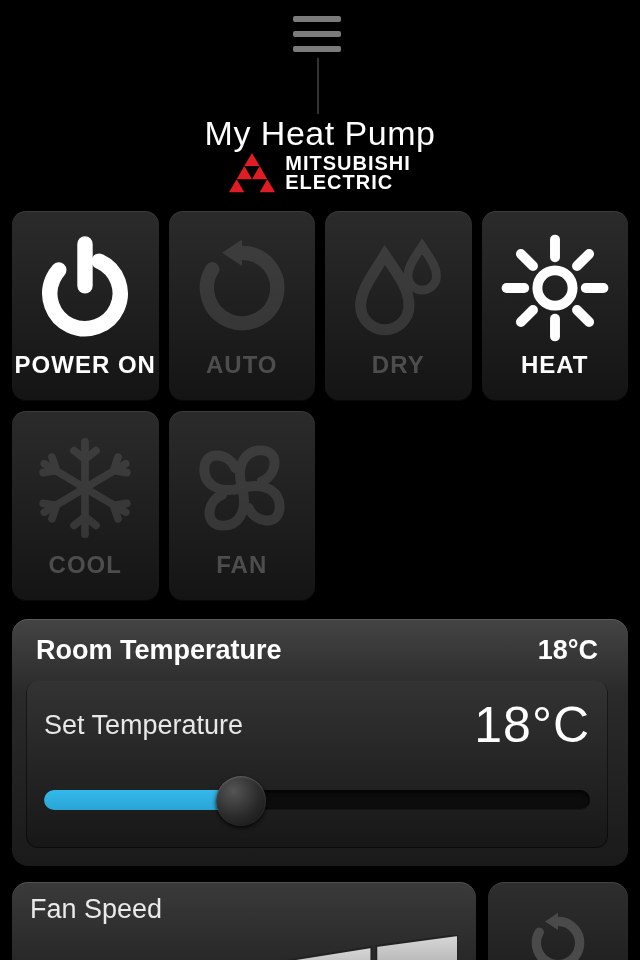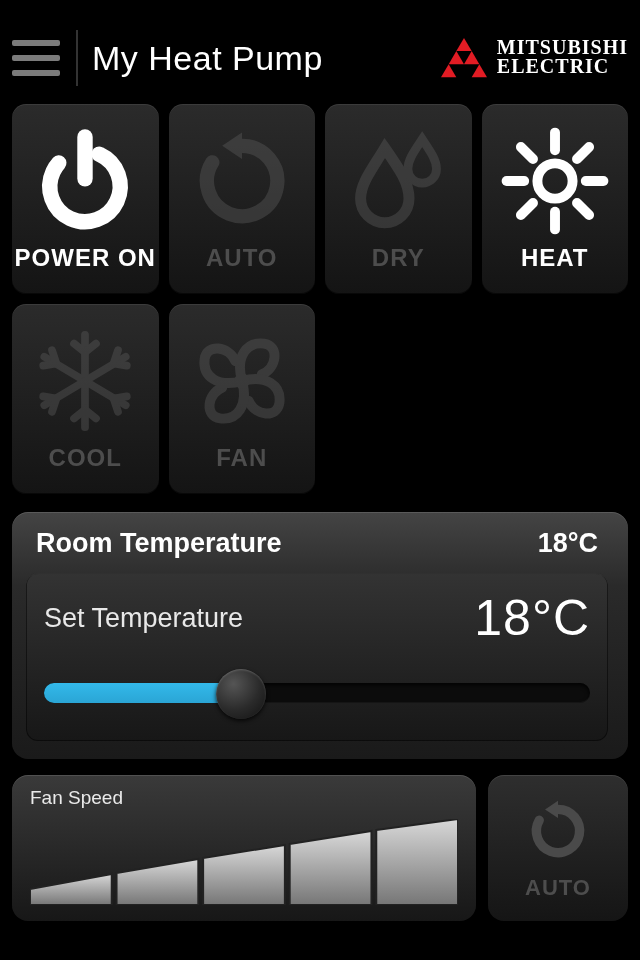--- a/index.html
+++ b/index.html
@@ -1,25 +1,25 @@
 <!DOCTYPE html>
 <html><head>
 <meta charset="utf-8">
 <style>
   * { box-sizing: border-box; margin: 0; padding: 0; }
   html, body { width: 640px; height: 960px; background: #000; font-family: Arial, Helvetica, sans-serif; color: #fff; overflow: hidden; }
   .app { width: 640px; height: 960px; background: #000; display: flex; flex-direction: column; }
 
   
-  .header { display: flex; align-items: center; padding: 30px 12px 18px 12px; }
+  .header { display: flex; align-items: center; padding: 10px 12px 18px 12px; flex-direction: column; }
   .menu-btn { width: 54px; height: 48px; display:flex; flex-direction:column; justify-content:center; gap:9px; background:transparent; border:none; cursor:pointer; }
   .menu-btn span { display:block; height:6px; background:#7b7b7b; border-radius:2px; width:48px; }
   .header-divider { width:2px; height:56px; background:#333; margin: 0 14px 0 10px; }
   .title { font-size: 34px; font-weight: 400; color:#fff; flex:1; letter-spacing:0.5px; }
-  .brand { display:flex; align-items:flex-start; gap:10px;font-family:Liberation Serif, serif; }
+  .brand { display:flex; align-items:center; gap:10px; }
   .brand-logo svg { width:46px; height:40px; display:block; }
   .brand-text { font-size: 20px; font-weight:700; letter-spacing:1px; line-height:0.95; color:#fff; text-align:left; }
 
   
   .grid { display:grid; grid-template-columns: repeat(4, 1fr); grid-auto-rows: 190px; gap:10px; padding: 0 12px; }
   .tile { border-radius:14px; display:flex; flex-direction:column; align-items:center; justify-content:center; gap:8px; cursor:pointer;
           background: linear-gradient(#2b2b2b,#141414); box-shadow: inset 0 1px 0 rgba(255,255,255,0.08), inset 0 -1px 0 rgba(0,0,0,0.6); }
   .tile .ico { width:110px; height:110px; display:flex; align-items:center; justify-content:center; }
   .tile .ico svg { width:100%; height:100%; }
   .tile .lbl { font-size:24px; font-weight:700; letter-spacing:1px; }
@@ -45,21 +45,21 @@
   .fill { position:absolute; left:0; top:18px; height:20px; border-radius:10px;
           background: linear-gradient(#33b9ea,#2aa5d5); width:36%; }
   .thumb { position:absolute; top:4px; left:36%; transform:translateX(-50%); width:50px; height:50px; border-radius:50%;
            background: radial-gradient(circle at 35% 30%, #555, #2a2a2a 55%, #111);
            box-shadow: 0 2px 4px rgba(0,0,0,0.8), inset 0 1px 2px rgba(255,255,255,0.2); cursor:pointer; }
 
   
   .fan-row { margin:16px 12px 0 12px; display:flex; gap:12px; }
   .fan-panel { flex:1; border-radius:16px; padding:12px 18px 16px 18px;
                background: linear-gradient(#3a3a3a,#171717); box-shadow: inset 0 1px 0 rgba(255,255,255,0.12); }
-  .fan-label { font-size:19px; color:#eaeaea; margin-bottom:10px; }
+  .fan-label { font-size:27px; color:#eaeaea; margin-bottom:10px; }
   .bars { position:relative; height:86px; }
   .bars svg { width:100%; height:100%; }
   .auto-btn { width:140px; border-radius:16px; display:flex; flex-direction:column; align-items:center; justify-content:center; gap:4px;
               background: linear-gradient(#2e2e2e,#151515); box-shadow: inset 0 1px 0 rgba(255,255,255,0.10); cursor:pointer; }
   .auto-btn svg { width:72px; height:72px; }
   .auto-btn .albl { font-size:22px; font-weight:700; color:#4d4d4d; letter-spacing:1px; }
 </style>
 </head>
 <body>
 

